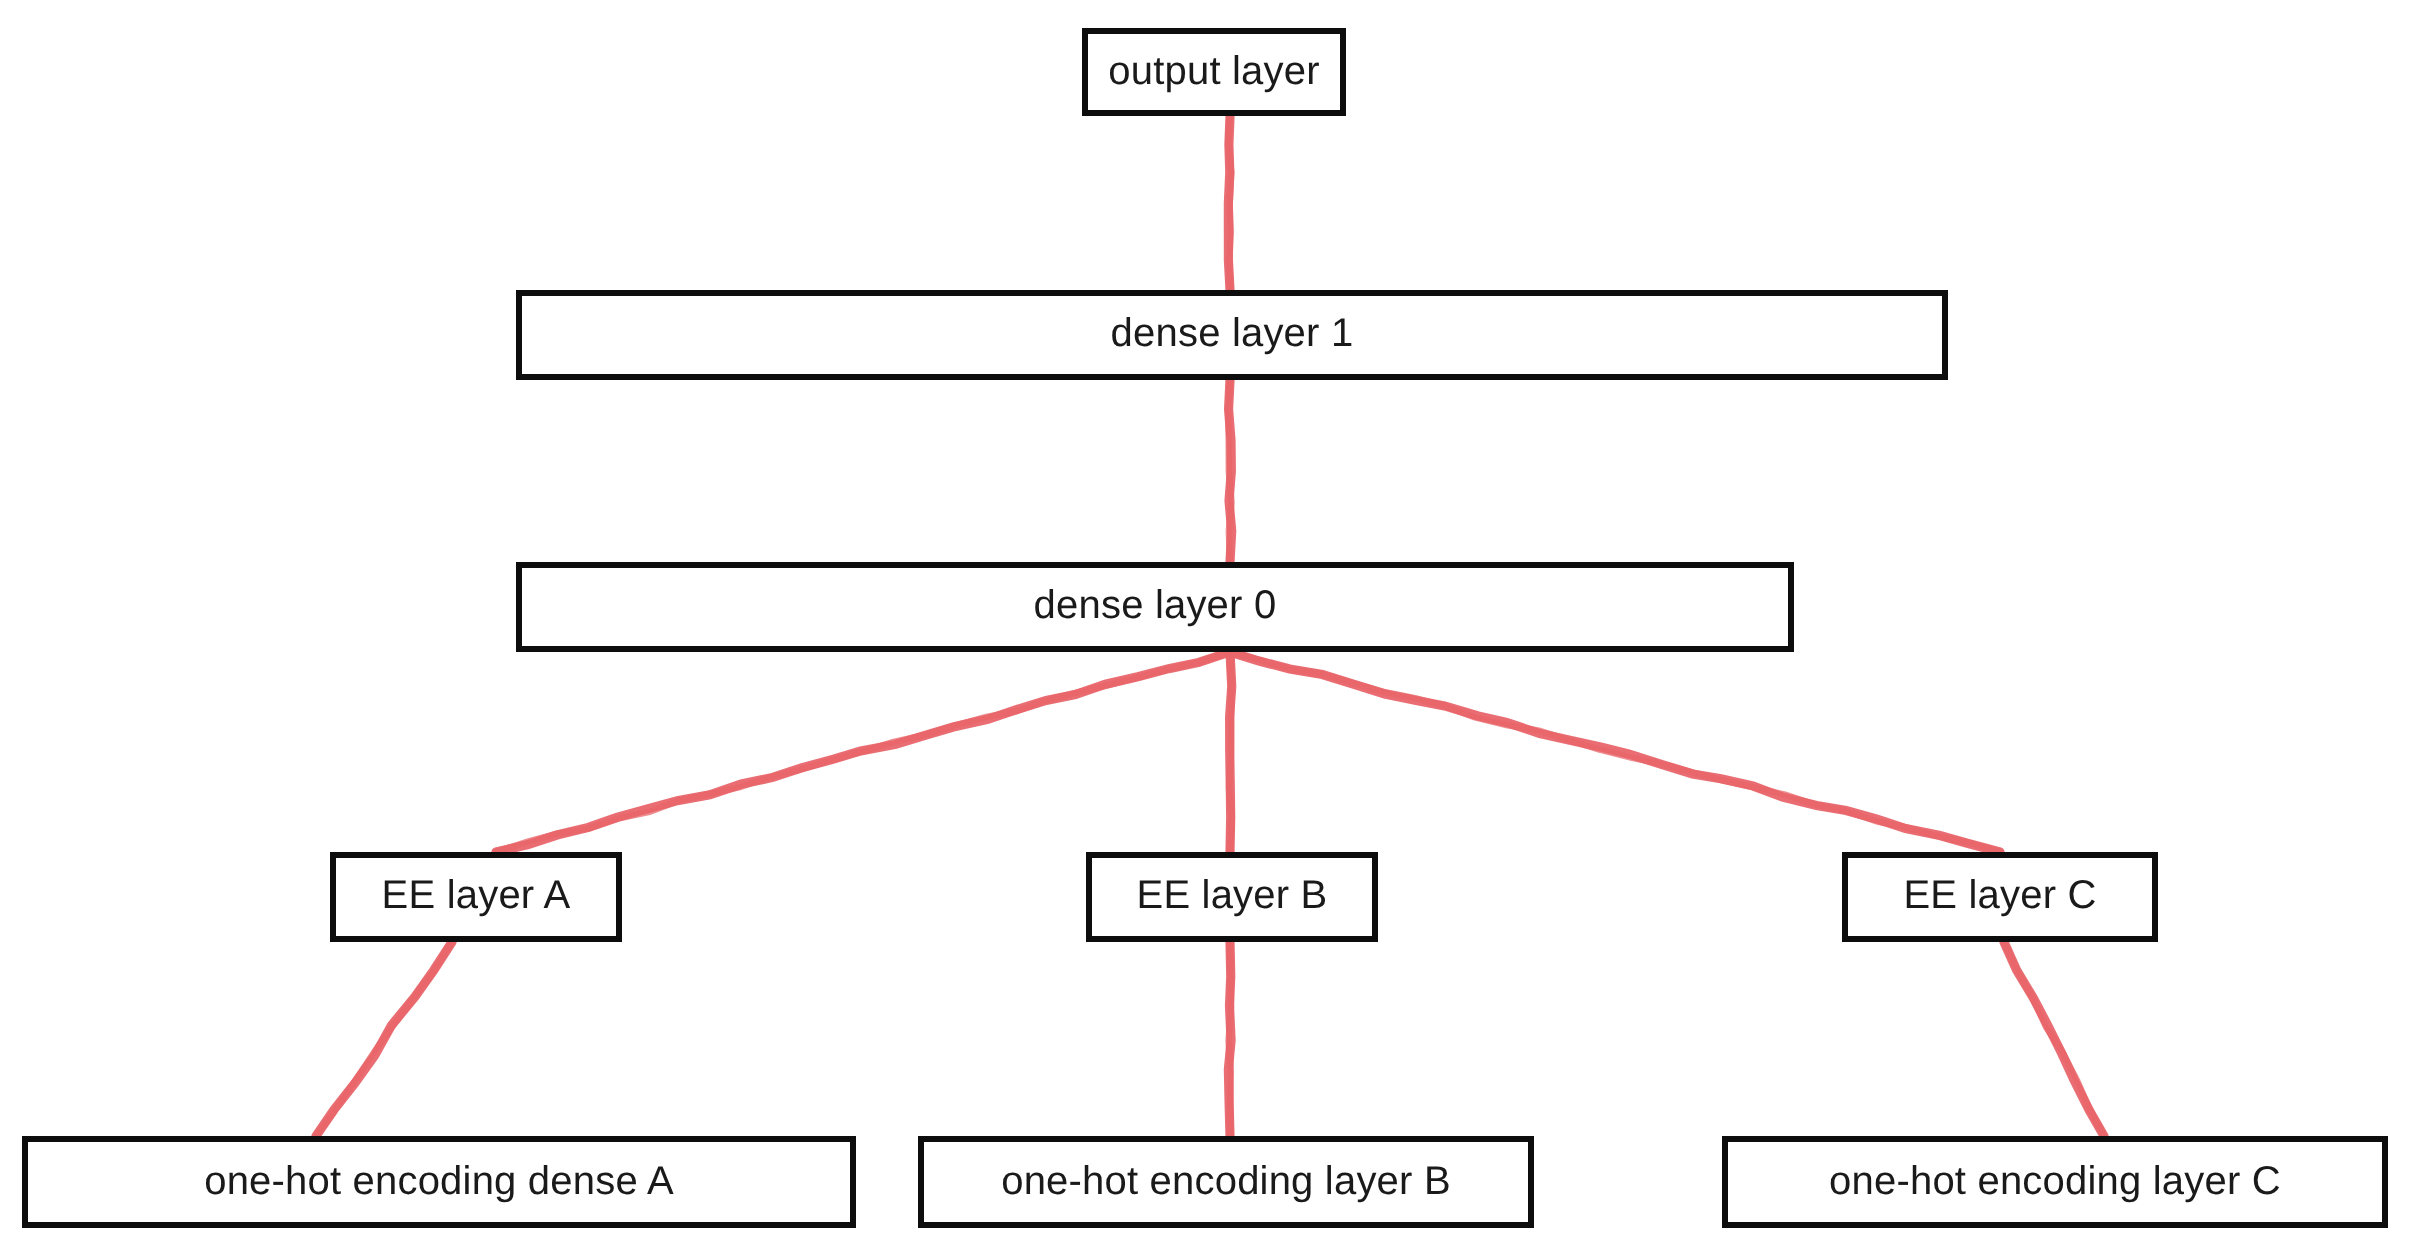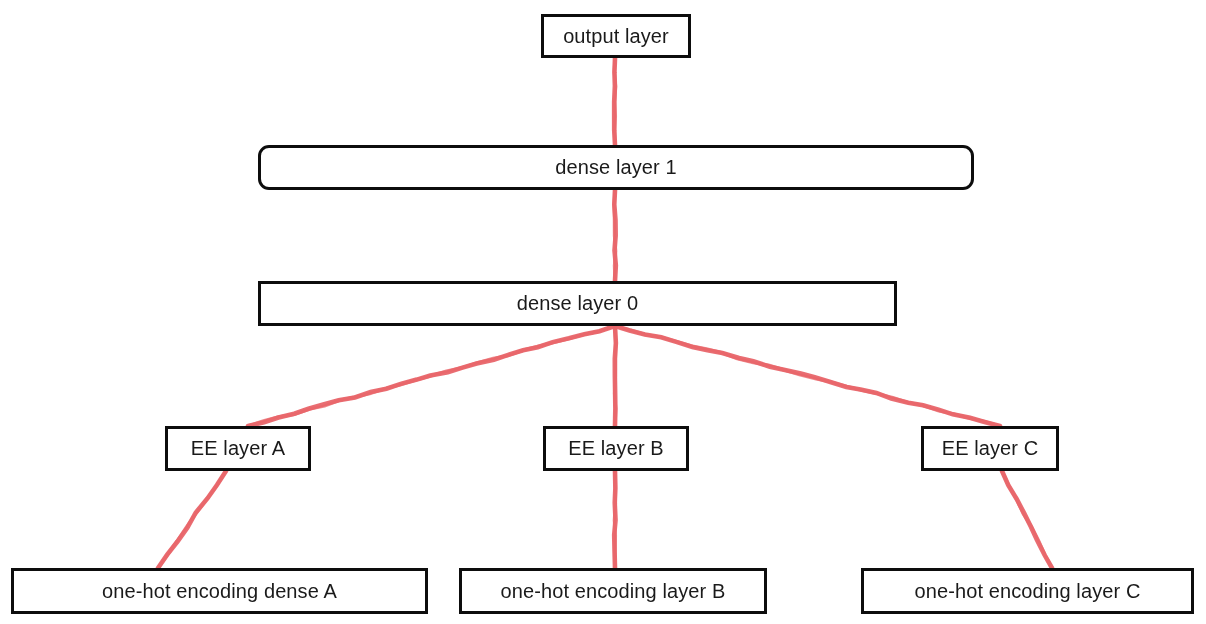--- a/index.html
+++ b/index.html
@@ -74,36 +74,36 @@
       </g>
       <g>
         <path d="M615.00 568.00 L614.59 552.67 L614.19 534.77 L615.54 520.23 L614.74 502.77 L615.38 488.13 L615.00 471.00" stroke="#e8656a" stroke-width="4.6" stroke-linecap="round" stroke-opacity="0.95" fill="none"></path>
         <path d="M615.00 568.00 L615.04 552.86 L615.45 535.50 L614.28 520.32 L615.50 503.37 L615.19 487.16 L615.00 471.00" stroke="#e8656a" stroke-width="3.2" stroke-linecap="round" stroke-opacity="0.75" fill="none"></path>
       </g>
       <g>
         <path d="M1052.00 568.00 L1044.57 555.03 L1037.01 539.99 L1030.89 526.75 L1023.85 512.64 L1016.67 498.98 L1008.30 485.07 L1002.00 471.00" stroke="#e8656a" stroke-width="4.6" stroke-linecap="round" stroke-opacity="0.95" fill="none"></path>
         <path d="M1052.00 568.00 L1045.06 554.99 L1038.46 540.07 L1031.49 526.53 L1023.11 513.70 L1016.05 498.20 L1008.98 486.01 L1002.00 471.00" stroke="#e8656a" stroke-width="3.2" stroke-linecap="round" stroke-opacity="0.75" fill="none"></path>
       </g>
     </svg>
-<div class="node" style="left: 541px; top: 14px; width: 150px; height: 44px; border-color: rgb(13, 13, 13);">
+<div class="node" style="left: 541px; top: 14px; width: 132px; height: 44px; border-color: rgb(13, 13, 13);">
       <span class="node-label">output layer</span>
     </div>
-    <div class="node" style="left: 258px; top: 145px; width: 716px; height: 45px; border-color: rgb(13, 13, 13); border-radius: 11px;">
+    <div class="node" style="left: 258px; top: 145px; width: 716px; height: 45px; border-color: rgb(13, 13, 13);">
       <span class="node-label">dense layer 1</span>
     </div>
     <div class="node" style="left: 258px; top: 281px; width: 639px; height: 45px; border-color: rgb(13, 13, 13);">
       <span class="node-label">dense layer 0</span>
     </div>
     <div class="node" style="left: 165px; top: 426px; width: 146px; height: 45px; border-color: rgb(13, 13, 13);">
       <span class="node-label">EE layer A</span>
     </div>
     <div class="node" style="left: 543px; top: 426px; width: 146px; height: 45px; border-color: rgb(13, 13, 13);">
       <span class="node-label">EE layer B</span>
     </div>
-    <div class="node" style="left: 921px; top: 426px; width: 138px; height: 45px; border-color: rgb(13, 13, 13);">
+    <div class="node" style="left: 921px; top: 426px; width: 158px; height: 45px; border-color: rgb(13, 13, 13);">
       <span class="node-label">EE layer C</span>
     </div>
     <div class="node" style="left: 11px; top: 568px; width: 417px; height: 46px; border-color: rgb(13, 13, 13);">
       <span class="node-label">one-hot encoding dense A</span>
     </div>
     <div class="node" style="left: 459px; top: 568px; width: 308px; height: 46px; border-color: rgb(13, 13, 13);">
       <span class="node-label">one-hot encoding layer B</span>
     </div>
     <div class="node" style="left: 861px; top: 568px; width: 333px; height: 46px; border-color: rgb(13, 13, 13); align-items: center;">
       <span class="node-label">one-hot encoding layer C</span>

